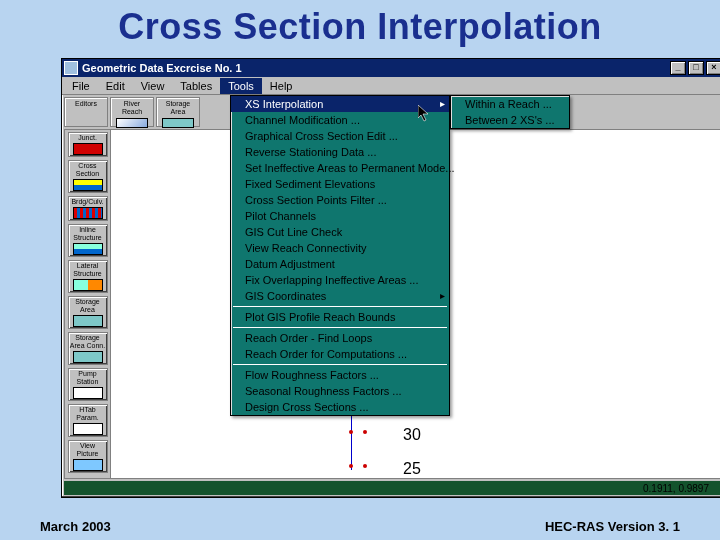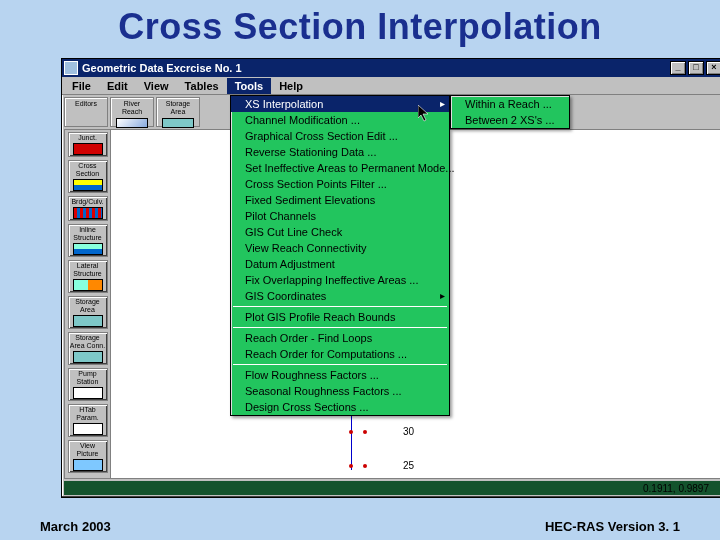--- a/index.html
+++ b/index.html
@@ -48,21 +48,21 @@
     color:#000; font-family: Arial;
   }
   .menubar {
     height: 18px;
     background:#c0c0c0;
     border-bottom:1px solid #808080;
     display:flex; align-items:center;
     font-size:11px;
     padding-left:2px;
   }
-  .menubar .mi { padding: 2px 8px; font-weight: bold; }
+  .menubar .mi { padding: 2px 8px; }
   .menubar .mi.open { background:#0a246a; color:#fff; }
   .client {
     position:absolute; left:2px; right:2px; top:38px; bottom:18px;
     background:#fff;
     border:1px solid #808080;
     box-shadow: inset 1px 1px 0 #404040;
   }
   .toolcol {
     position:absolute; left:0; top:0; bottom:0; width:46px;
     background:#c0c0c0;
@@ -89,24 +89,24 @@
     box-shadow: inset 1px 1px 0 #fff;
     font-size:10px; display:flex; justify-content:flex-end; align-items:center;
     padding-right:6px; color:#000;
   }
   .canvas-area {
     position:absolute; left:46px; right:0; top:0; bottom:0;
     background:#fff;
   }
   .dot { position:absolute; width:4px; height:4px; background:#c00; border-radius:50%; }
   .vline { position:absolute; width:1px; background:#00c; }
-  .clabel { position:absolute; font-size:10px; color:#000; }
+  .clabel { position:absolute; font-size:16px; color:#000; }
   .dropdown {
     position:absolute;
-    background:#22c55e;
+    background:#0f766e;
     border:1px solid #000;
     box-shadow: 2px 2px 3px rgba(0,0,0,0.4), inset 1px 1px 0 #dfdfdf;
     font-size:11px;
     z-index:10;
   }
   .dropdown .di {
     padding: 2px 20px 2px 14px;
     white-space:nowrap;
     position:relative;
     color:#000;
@@ -242,22 +242,22 @@
   <div class="statusbar">
     <span>0.1911, 0.9897</span>
   </div>
 
   <div class="dropdown" id="tools-menu" style="left:168px; top:36px; width:220px;">
       <div class="di sel arrow">XS Interpolation</div>
       <div class="di">Channel Modification ...</div>
       <div class="di">Graphical Cross Section Edit ...</div>
       <div class="di">Reverse Stationing Data ...</div>
       <div class="di">Set Ineffective Areas to Permanent Mode...</div>
+      <div class="di">Fixed Sediment Elevations</div>
       <div class="di">Cross Section Points Filter ...</div>
-      <div class="di">Fixed Sediment Elevations</div>
       <div class="di">Pilot Channels</div>
       <div class="di">GIS Cut Line Check</div>
       <div class="di">View Reach Connectivity</div>
       <div class="di">Datum Adjustment</div>
       <div class="di">Fix Overlapping Ineffective Areas ...</div>
       <div class="di arrow">GIS Coordinates</div>
       <div class="sep"></div>
       <div class="di">Plot GIS Profile Reach Bounds</div>
       <div class="sep"></div>
       <div class="di">Reach Order  - Find Loops</div>

